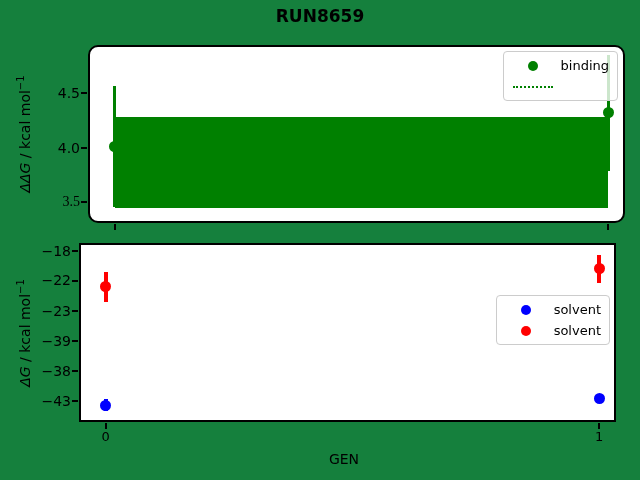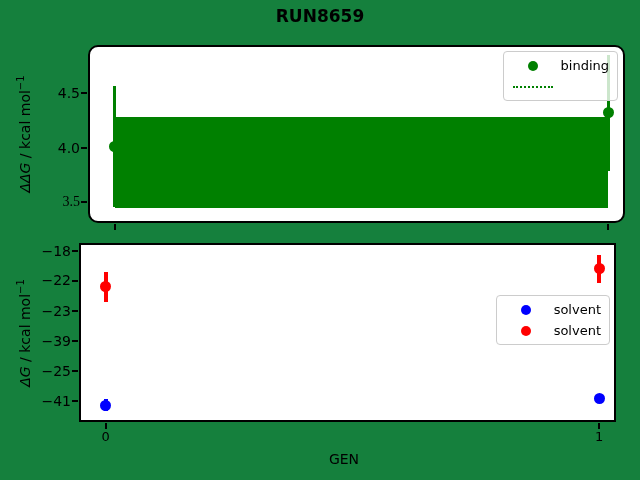--- a/index.html
+++ b/index.html
@@ -119,23 +119,23 @@
     </div>
   <div class="errbar" style="left: 24.6759px; top: 154.359px; height: 11.9658px; background: rgb(0, 0, 255);"></div>
       <div class="marker" style="left: 24.6759px; top: 160.342px; background: rgb(0, 0, 255);"></div>
       <div class="errbar" style="left: 518.194px; top: 148.974px; height: 8.97436px; background: rgb(0, 0, 255);"></div>
       <div class="marker" style="left: 518.194px; top: 153.462px; background: rgb(0, 0, 255);"></div>
       <div class="errbar" style="left: 24.6759px; top: 26.9231px; height: 29.9145px; background: rgb(255, 0, 0);"></div>
       <div class="marker" style="left: 24.6759px; top: 41.8803px; background: rgb(255, 0, 0);"></div>
       <div class="errbar" style="left: 518.194px; top: 9.57265px; height: 28.7179px; background: rgb(255, 0, 0);"></div>
       <div class="marker" style="left: 518.194px; top: 23.9316px; background: rgb(255, 0, 0);"></div>
       <div class="ytick" style="top: 155.556px;"></div>
-      <div class="yticklabel" style="top: 155.556px;">−41</div>
+      <div class="yticklabel" style="top: 155.556px;">−43</div>
       <div class="ytick" style="top: 125.641px;"></div>
-      <div class="yticklabel" style="top: 125.641px;">−25</div>
+      <div class="yticklabel" style="top: 125.641px;">−38</div>
       <div class="ytick" style="top: 95.7265px;"></div>
       <div class="yticklabel" style="top: 95.7265px;">−39</div>
       <div class="ytick" style="top: 65.812px;"></div>
       <div class="yticklabel" style="top: 65.812px;">−23</div>
       <div class="ytick" style="top: 35.8974px;"></div>
       <div class="yticklabel" style="top: 35px;">−22</div>
       <div class="ytick" style="top: 5.98291px;"></div>
       <div class="yticklabel" style="top: 5.98291px;">−18</div>
       <div class="xtick" style="left: 24.6759px;"></div>
       <div class="xticklabel" style="left: 24.6759px;">0</div>

